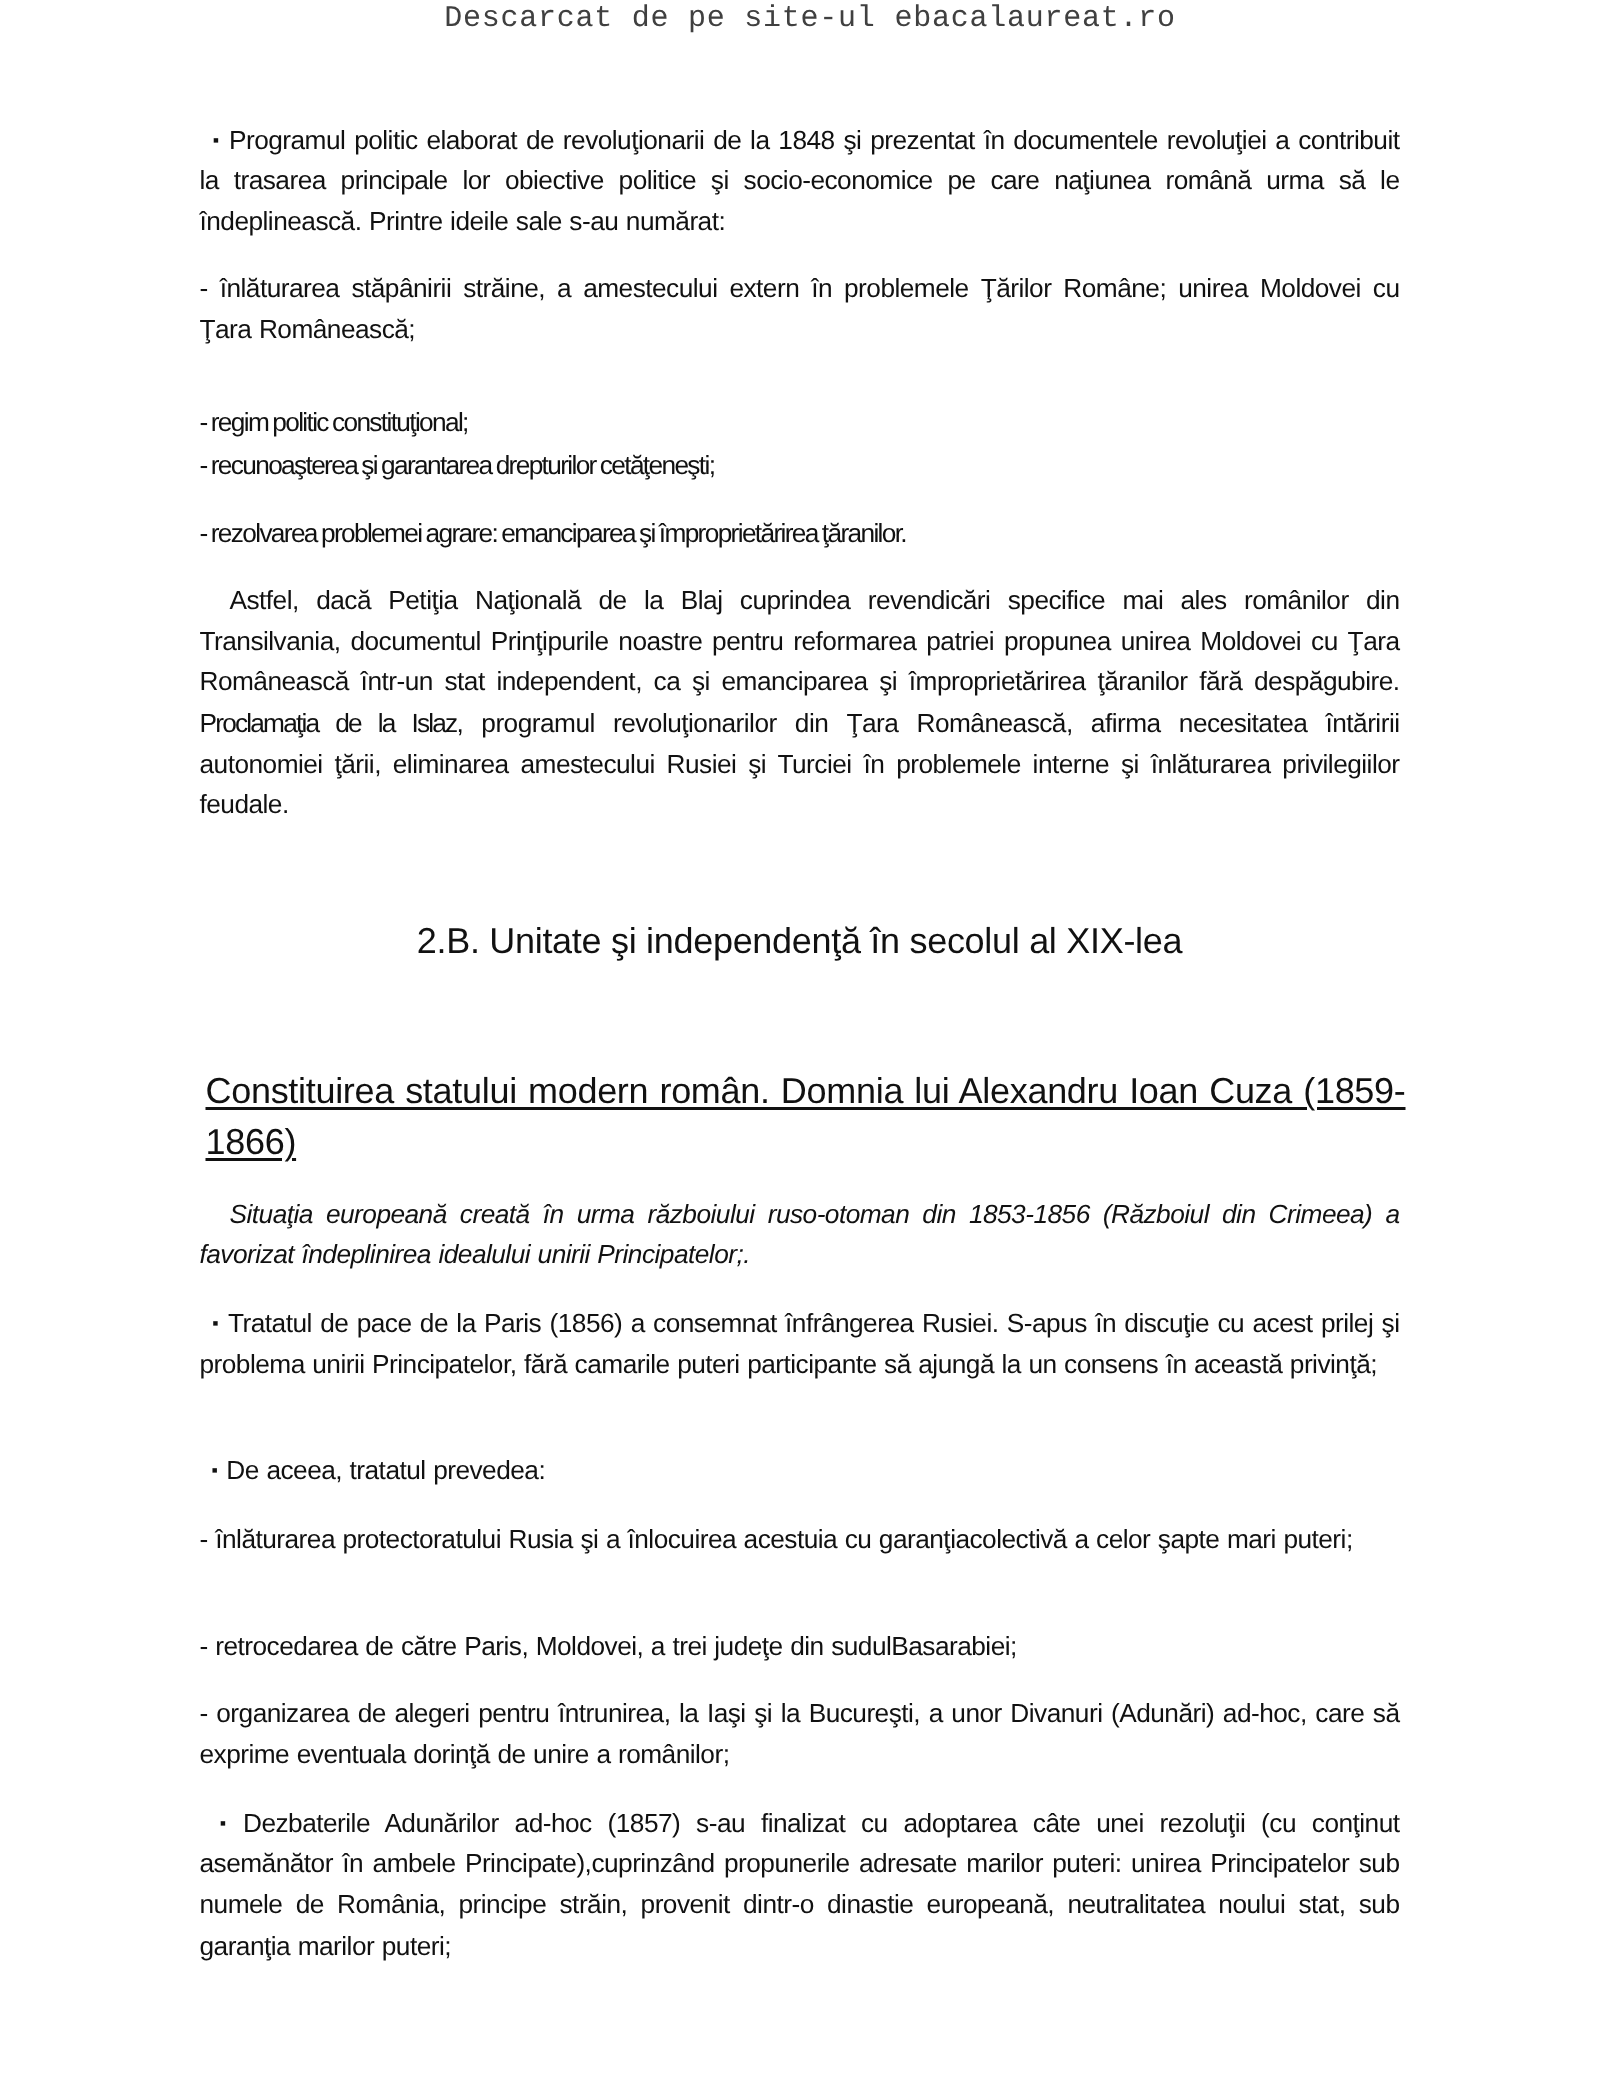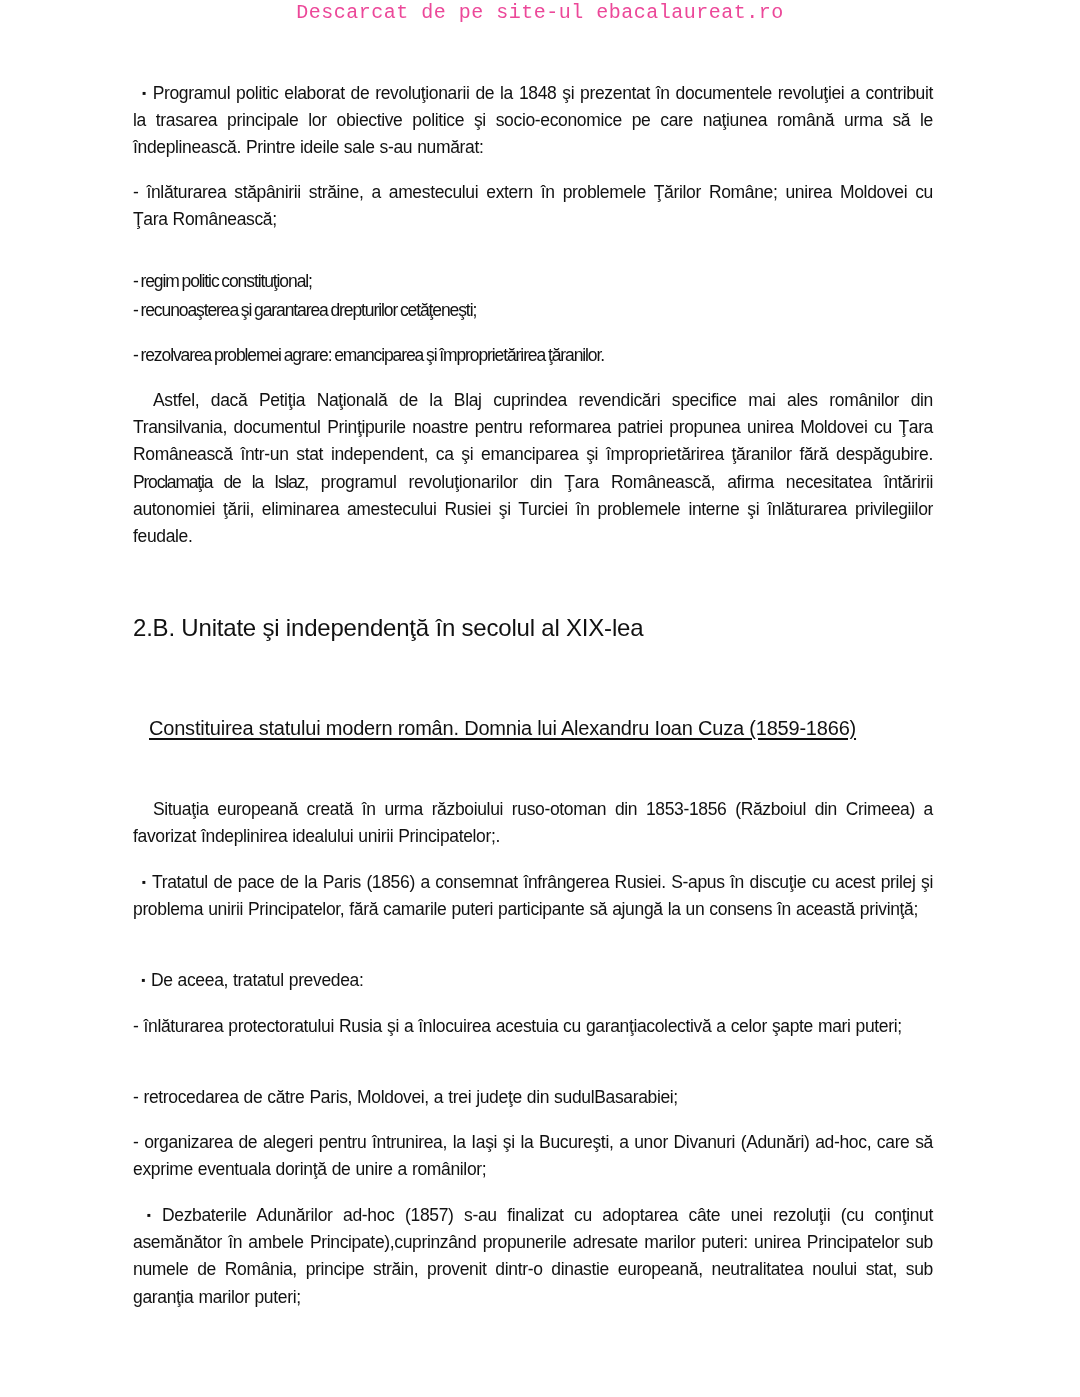--- a/index.html
+++ b/index.html
@@ -1,42 +1,42 @@
 <!DOCTYPE html>
 <html><head>
 <meta charset="utf-8">
 <style>
   html, body { margin: 0; padding: 0; background: #ffffff; }
   body { width: 1080px; height: 1397px; position: relative; overflow: hidden; color: #111; }
   .watermark {
     position: absolute; top: 1px; left: 0; width: 1080px; text-align: center;
     font-family: "Liberation Mono", "DejaVu Sans Mono", monospace;
-    font-size: 20px; color: #ec4899; letter-spacing: 0.5px;
+    font-size: 20px; color: #404040; letter-spacing: 0.5px;
   }
   .page { position: absolute; left: 133px; width: 800px; top: 0; }
   .p {
     position: absolute; left: 0; width: 800px;
     font-family: "Liberation Sans Narrow", "Liberation Sans", sans-serif;
     font-size: 17.5px; line-height: 27.2px; text-align: justify;
     letter-spacing: -0.35px; word-spacing: 0.5px;
   }
   .p.last-line-left { text-align-last: left; }
   .p .ind { display: inline-block; width: 20px; }
   .p .ind-b { display: inline-block; width: 8px; }
   .p .bullet { font-size: 12px; vertical-align: 2px; margin-right: 6px; }
   .p.tight { letter-spacing: -1.1px; word-spacing: -1px; }
   .i { }
   .h2 {
     position: absolute; left: 0; width: 800px;
     font-family: "Liberation Sans", sans-serif; font-size: 24px; line-height: 30px;
     letter-spacing: -0.2px;
   }
   .h3 {
-    position: absolute; left: 16px; width: 800px;
-    font-family: "Liberation Sans", sans-serif; font-size: 20px; line-height: 34px;
+    position: absolute; left: 4px; width: 800px;
+    font-family: "Liberation Sans", sans-serif; font-size: 24px; line-height: 34px;
     text-decoration: underline; text-decoration-thickness: 2px; text-underline-offset: 3px;
     text-align: justify; letter-spacing: -0.2px;
   }
 </style>
 </head>
 <body>
 
 <div class="watermark">Descarcat de pe site-ul ebacalaureat.ro</div>
 
 <div class="page">
@@ -47,25 +47,25 @@
 
   <div class="p last-line-left" style="top:179px;">- înlăturarea stăpânirii străine, a amestecului extern în problemele Ţărilor Române; unirea Moldovei cu Ţara Românească;</div>
   <div class="p tight" style="top:268px;">- regim politic constituţional;</div>
   <div class="p tight" style="top:297px;">- recunoaşterea şi garantarea drepturilor cetăţeneşti;</div>
   <div class="p tight" style="top:342px;">- rezolvarea problemei agrare: emanciparea şi împroprietărirea ţăranilor.</div>
 
   <div class="p last-line-left" style="top:387px;">
     <span class="ind"></span><span>Astfel, dacă </span><span class="i">Petiţia Naţională</span><span> de la Blaj cuprindea revendicări specifice mai ales românilor din Transilvania, documentul </span><span class="i">Prinţipurile noastre pentru reformarea patriei</span><span> propunea unirea Moldovei cu Ţara Românească într-un stat independent, ca şi emanciparea şi împroprietărirea ţăranilor fără despăgubire. </span><span class="i" style="letter-spacing:-1.2px">Proclamaţia de la Islaz</span><span>, programul revoluţionarilor din Ţara Românească, afirma necesitatea întăririi autonomiei ţării, eliminarea amestecului Rusiei şi Turciei în problemele interne şi înlăturarea privilegiilor feudale.</span>
   </div>
 
-  <div class="h2" style="top:613px;">2.B. Unitate şi independenţă în secolul al XIX-lea</div>
+  <div class="h2" style="top:613px;text-align:center;">2.B. Unitate şi independenţă în secolul al XIX-lea</div>
 
   <div class="h3" style="top:711px;">Constituirea statului modern român. Domnia lui Alexandru Ioan Cuza (1859-1866)</div>
 
-  <div class="p last-line-left" style="top:796px;">
+  <div class="p last-line-left" style="top:796px;font-style:italic;">
     <span class="ind"></span><span>Situaţia europeană creată în urma războiului ruso-otoman din 1853-1856 (Războiul din Crimeea) a favorizat îndeplinirea idealului unirii Principatelor;.</span>
   </div>
 
   <div class="p last-line-left" style="top:869px;">
     <span class="ind-b"></span><span class="bullet">▪</span><span>Tratatul de pace de la Paris (1856) a consemnat înfrângerea Rusiei. S-apus în discuţie cu acest prilej şi problema unirii Principatelor, fără camarile puteri participante să ajungă la un consens în această privinţă;</span>
   </div>
 
   <div class="p" style="top:967px;">
     <span class="ind-b"></span><span class="bullet">▪</span><span>De aceea, tratatul prevedea:</span>
   </div>

